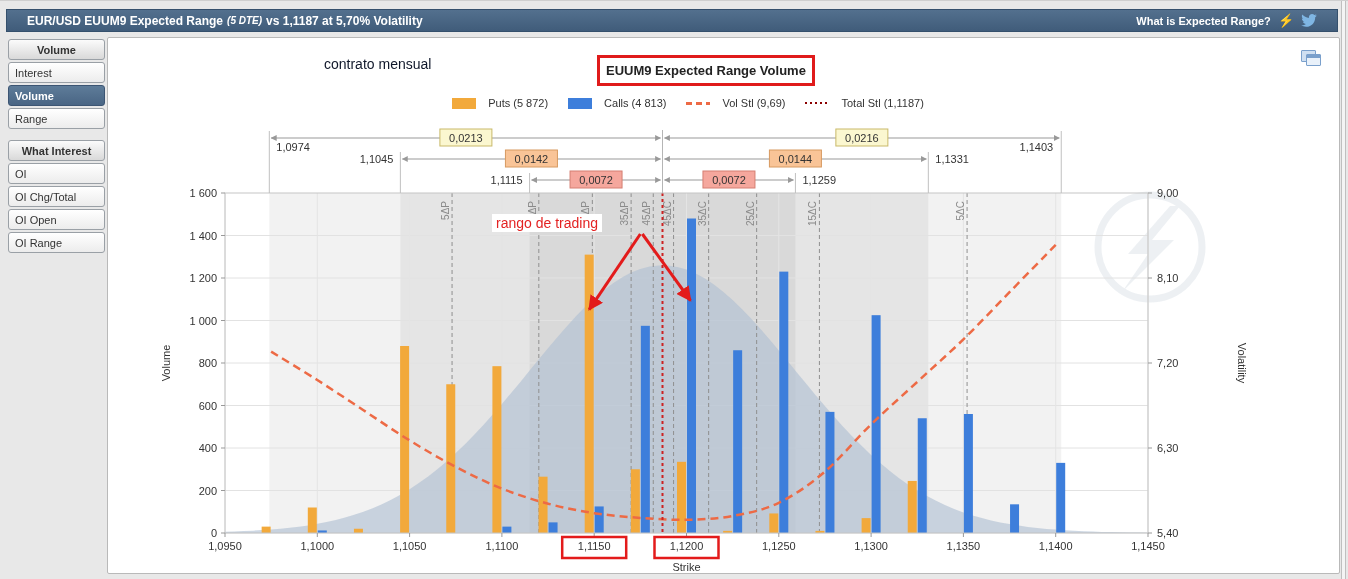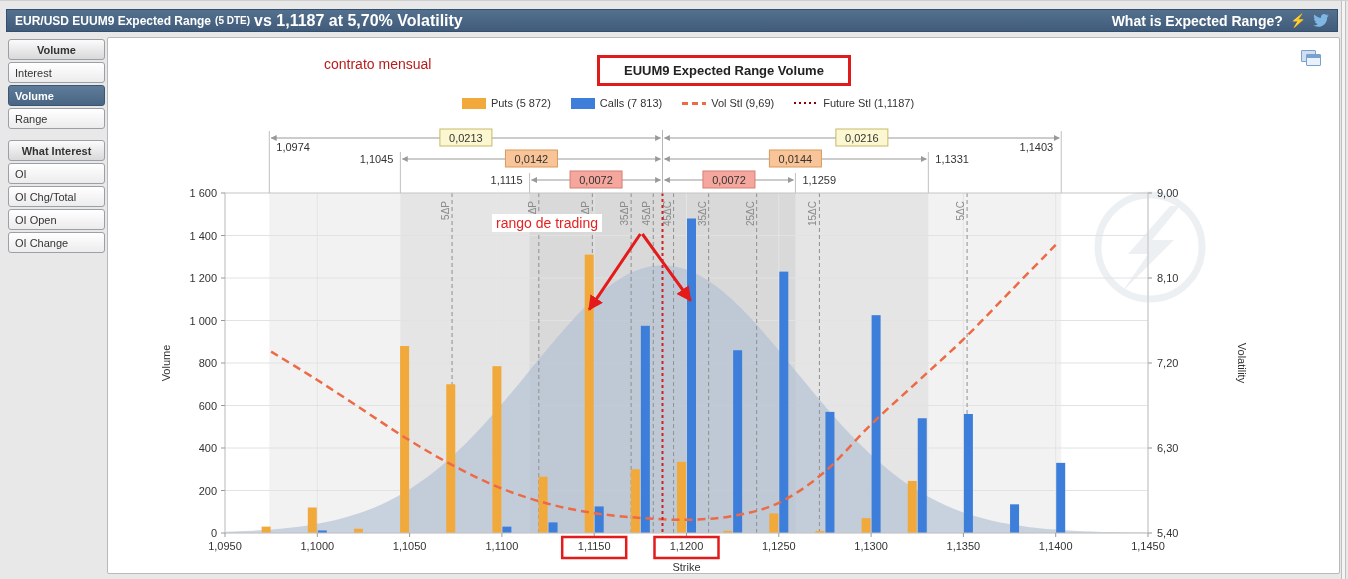--- a/index.html
+++ b/index.html
@@ -1,49 +1,49 @@
 <!DOCTYPE html>
 <html><head>
 <meta charset="utf-8">
 <style>
   html,body{margin:0;padding:0;}
   body{width:1348px;height:579px;position:relative;background:#e8e8e8;
        font-family:"Liberation Sans",sans-serif;overflow:hidden;
        border-top:1px solid #cfcfcf;}
   .titlebar{position:absolute;left:6px;top:8px;width:1332px;height:23px;
     background:linear-gradient(#53708e,#405c7a);border:1px solid #35506c;
-    color:#fff;display:flex;align-items:center;padding:0 8px;box-sizing:border-box;}
+    color:#fff;display:flex;align-items:center;padding:0 20px;box-sizing:border-box;}
   .titlebar .t-main{font-size:12px;font-weight:bold;}
-  .titlebar .t-dte{font-size:10px;font-weight:bold;margin:0 4px;}
-  .titlebar .t-post{font-size:16px;font-weight:bold;}
+  .titlebar .t-dte{font-size:10px;font-weight:bold;margin:0 4px;font-style:italic;}
+  .titlebar .t-post{font-size:12px;font-weight:bold;}
   .titlebar .spacer{flex:1;}
-  .titlebar .help{font-size:14px;font-weight:bold;margin-right:8px;cursor:pointer;}
+  .titlebar .help{font-size:11px;font-weight:bold;margin-right:8px;cursor:pointer;}
   .titlebar .bolt{color:#b9bec4;font-size:13px;margin-right:6px;cursor:pointer;}
   .sidebar{position:absolute;left:8px;top:38px;width:97px;}
   .sb-btn{box-sizing:border-box;width:97px;height:21px;margin-bottom:2px;
     border:1px solid #9aa0a6;border-radius:3px;font-size:11px;color:#333;
     display:flex;align-items:center;padding:0 6px;background:linear-gradient(#fff,#ececec);
     cursor:pointer;}
   .sb-header{justify-content:center;font-weight:bold;background:linear-gradient(#fbfbfb,#d9d9d9);
     cursor:default;}
   .sb-selected{background:linear-gradient(#5e7c99,#49priorit6584);background:linear-gradient(#5e7c99,#496584);
     color:#fff;font-weight:bold;border-color:#3c5573;}
   .sb-gap{height:9px;}
   .panel{position:absolute;left:107px;top:36px;width:1231px;height:535px;
     background:#fff;border:1px solid #b9b9b9;border-radius:2px;}
   .window-edge{position:absolute;right:2px;top:0;width:3px;height:579px;
     border-left:1px solid #bfbfbf;border-right:1px solid #bfbfbf;background:#f4f4f4;}
   #chart{position:absolute;left:0;top:0;}
   svg text{font-family:"Liberation Sans",sans-serif;}
-  .contrato{position:absolute;left:216px;top:18px;color:#b91c1c;font-size:14px;}
+  .contrato{position:absolute;left:216px;top:18px;color:#0f172a;font-size:14px;}
   .chart-title-box{position:absolute;left:489px;top:17px;border:3px solid #e01b1b;
-    background:#fff;padding:5px 24px;font-size:13px;font-weight:bold;color:#222;}
+    background:#fff;padding:5px 6px;font-size:13px;font-weight:bold;color:#222;}
   .legend{position:absolute;left:0;top:59px;width:1160px;display:flex;
     justify-content:center;gap:20px;align-items:center;}
-  .legend-item{display:flex;align-items:center;gap:5px;font-size:11px;color:#333;cursor:pointer;}
+  .legend-item{display:flex;align-items:center;gap:12px;font-size:11px;color:#333;cursor:pointer;}
   .lg-mark{width:24px;display:inline-block;}
   .rango{position:absolute;left:384px;top:176px;background:#fff;color:#e32222;
     font-size:14px;padding:1px 4px;}
   .popout{position:absolute;right:18px;top:12px;width:20px;height:16px;cursor:pointer;}
   .popout .w1,.popout .w2{position:absolute;width:13px;height:10px;border:1px solid #7aa0cc;
     background:#e9f1fa;border-radius:1px;}
   .popout .w1{left:0;top:0;background:#cfdff1;}
   .popout .w2{left:5px;top:4px;}
   .popout .w2::before{content:"";position:absolute;left:0;top:0;width:13px;height:3px;background:#7aa0cc;}
 </style>
@@ -67,21 +67,21 @@
 <div class="sidebar">
   <div class="sb-btn sb-header">Volume</div>
   <div class="sb-btn">Interest</div>
   <div class="sb-btn sb-selected">Volume</div>
   <div class="sb-btn">Range</div>
   <div class="sb-gap"></div>
   <div class="sb-btn sb-header">What Interest</div>
   <div class="sb-btn">OI</div>
   <div class="sb-btn">OI Chg/Total</div>
   <div class="sb-btn">OI Open</div>
-  <div class="sb-btn">OI Change</div>
+  <div class="sb-btn">OI Range</div>
 </div>
 
 <div class="panel">
   <svg id="chart" width="1229" height="533">
       <defs>
         <marker id="agray" viewBox="0 0 10 10" refX="9" refY="5" markerWidth="6" markerHeight="6" orient="auto-start-reverse">
           <path d="M0,0 L10,5 L0,10 z" fill="#999"></path>
         </marker>
         <marker id="ared" viewBox="0 0 10 10" refX="9" refY="5" markerWidth="5" markerHeight="5" orient="auto-start-reverse">
           <path d="M0,0 L10,5 L0,10 z" fill="#E31B1B"></path>
@@ -258,29 +258,29 @@
     </svg>
   <div class="contrato">contrato mensual</div>
   <div class="chart-title-box">EUUM9 Expected Range Volume</div>
   <div class="legend">
     <span class="legend-item">
       <span class="lg-mark" style="height: 11px; background: rgb(242, 169, 59);"></span>
       <span>Puts (5 872)</span>
     </span>
     <span class="legend-item">
       <span class="lg-mark" style="height: 11px; background: rgb(61, 126, 219);"></span>
-      <span>Calls (7 813)</span>
+      <span>Calls (4 813)</span>
     </span>
     <span class="legend-item">
       <span class="lg-mark" style="height: 3px; background: repeating-linear-gradient(90deg, rgb(237, 106, 69) 0px, rgb(237, 106, 69) 6px, transparent 6px, transparent 10px);"></span>
       <span>Vol Stl (9,69)</span>
     </span>
     <span class="legend-item">
       <span class="lg-mark" style="height: 2px; background: repeating-linear-gradient(90deg, rgb(139, 0, 0) 0px, rgb(139, 0, 0) 2px, transparent 2px, transparent 5px);"></span>
-      <span>Future Stl (1,1187)</span>
+      <span>Total Stl (1,1187)</span>
     </span>
   </div>
   <div class="rango">rango de trading</div>
   <div class="popout">
     <span class="w1"></span>
       <span class="w2"></span>
   </div>
 </div>
 
 <div class="window-edge"></div>

